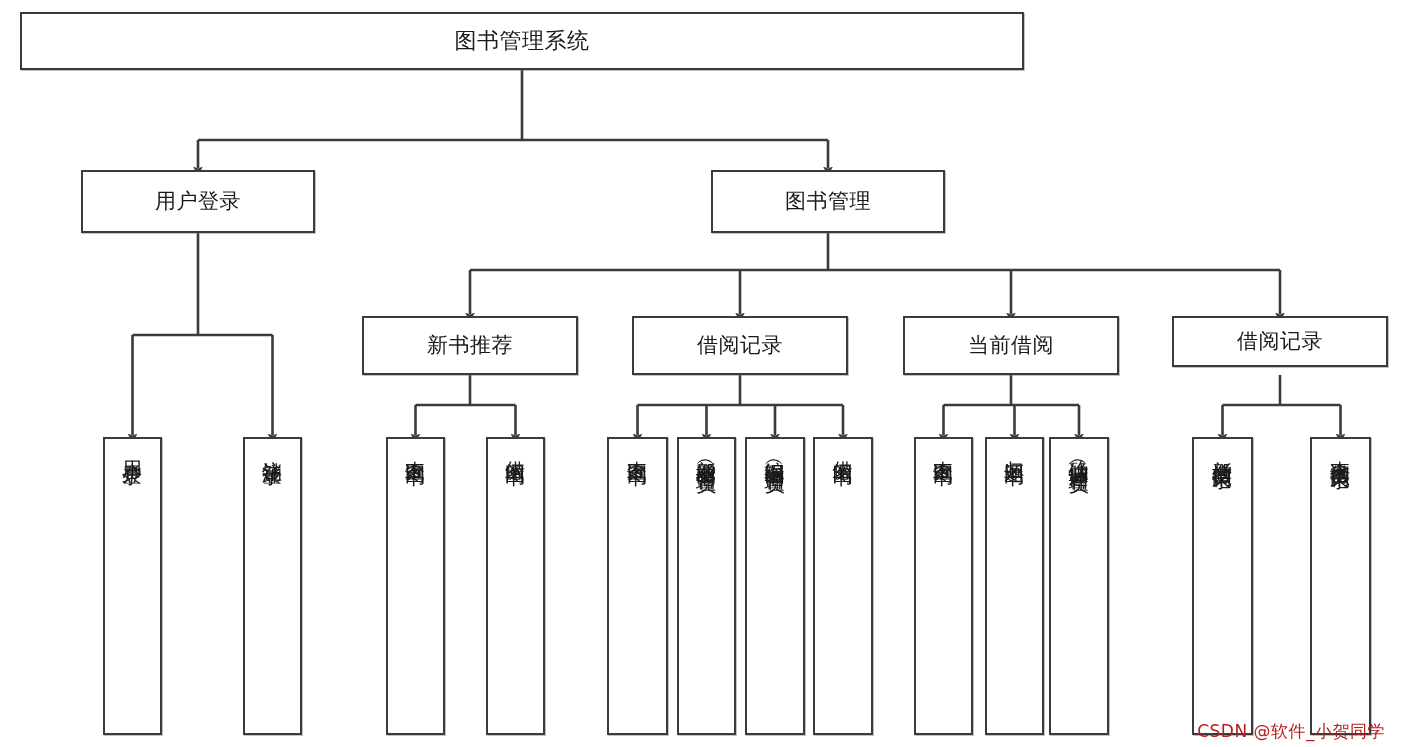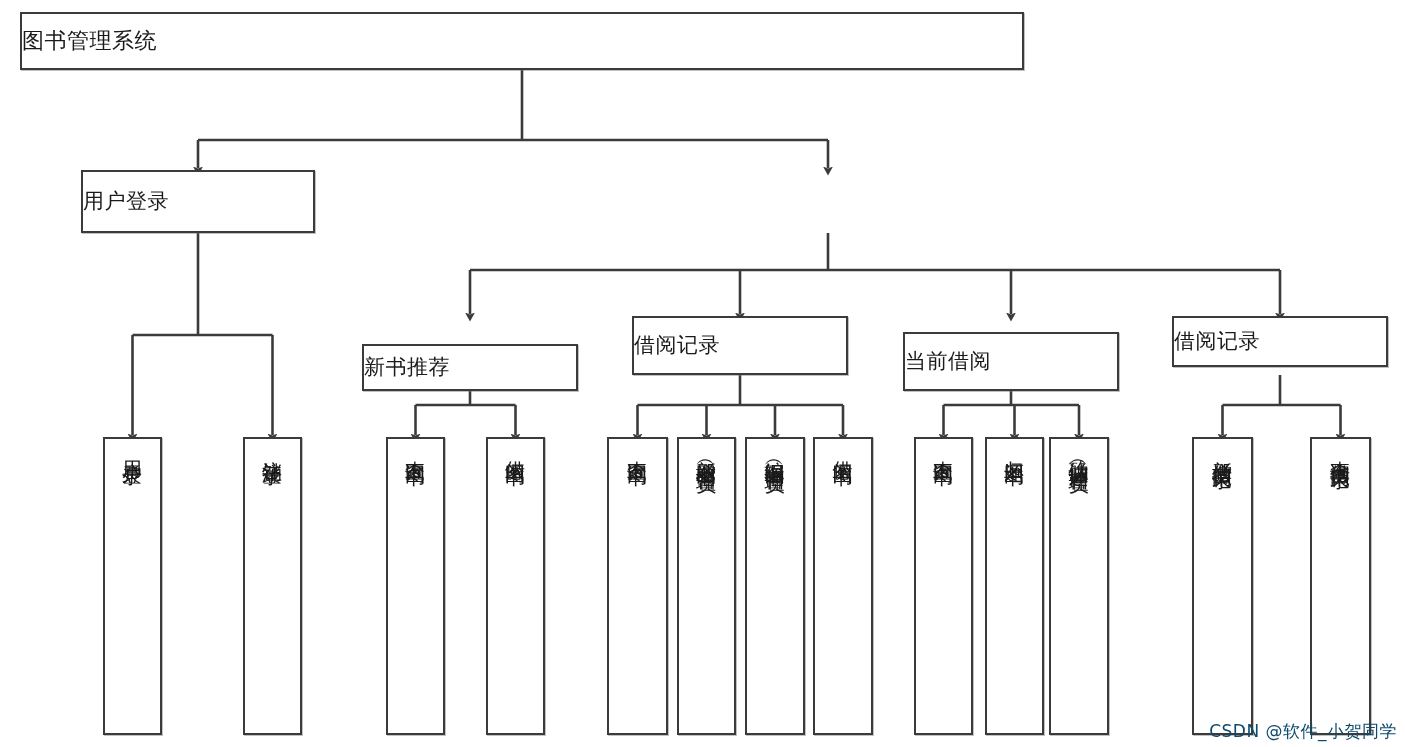--- a/index.html
+++ b/index.html
@@ -26,20 +26,21 @@
     height: 747px;
     pointer-events: none;
   }
   .node {
     position: absolute;
     box-sizing: border-box;
     border: 2px solid #3b3b3b;
     background: #ffffff;
     display: flex;
     align-items: center;
+    justify-content: center;
     color: #1a1a1a;
     box-shadow: 1px 1px 0 rgba(120,120,120,0.45);
   }
   .node .lbl {
     display: block;
     text-align: center;
     line-height: 1.18;
     letter-spacing: 0.5px;
   }
   
@@ -59,24 +60,24 @@
   .node.v .lbl {
     writing-mode: vertical-rl;
     text-orientation: upright;
     font-size: 20px;
     letter-spacing: 2px;
     line-height: 1;
     white-space: nowrap;
   }
   .watermark {
     position: absolute;
-    right: 8px;
+    right: 20px;
     bottom: 4px;
     font-size: 17px;
-    color: #0c4a6e;
+    color: #b91c1c;
     white-space: nowrap;
     letter-spacing: 0.5px;
   }
 </style>
 </head>
 <body>
 
 <div id="canvas">
 
   <svg id="edges" viewBox="0 0 1405 747" xmlns="http://www.w3.org/2000/svg">
@@ -122,28 +123,31 @@
       </g>
   </svg>
 
   <div class="node root h" style="left: 20px; top: 12px; width: 1004px; height: 58px;">
     <span class="lbl">图书管理系统</span>
   </div>
 
   <div class="node h" style="left: 81px; top: 170px; width: 234px; height: 63px;">
     <span class="lbl">用户登录</span>
   </div>
+  <div class="node h" style="left: 711px; top: 170px; width: 234px; height: 63px;">
+    <span class="lbl">图书管理</span>
+  </div>
 
-  <div class="node h" style="left: 362px; top: 316px; width: 216px; height: 47px; margin-top: 28px;">
+  <div class="node h" style="left: 362px; top: 316px; width: 216px; height: 59px;">
     <span class="lbl">新书推荐</span>
   </div>
   <div class="node h" style="left: 632px; top: 316px; width: 216px; height: 59px;">
     <span class="lbl">借阅记录</span>
   </div>
-  <div class="node h" style="left: 903px; top: 316px; width: 216px; height: 59px; margin-top: 16px;">
+  <div class="node h" style="left: 903px; top: 316px; width: 216px; height: 59px;">
     <span class="lbl">当前借阅</span>
   </div>
   <div class="node h" style="left: 1172px; top: 316px; width: 216px; height: 51px;">
     <span class="lbl">借阅记录</span>
   </div>
 
   <div class="node v" style="left: 103px; top: 437px; width: 59px; height: 298px;">
     <span class="lbl">用户登录</span>
   </div>
   <div class="node v" style="left: 243px; top: 437px; width: 59px; height: 298px;">

